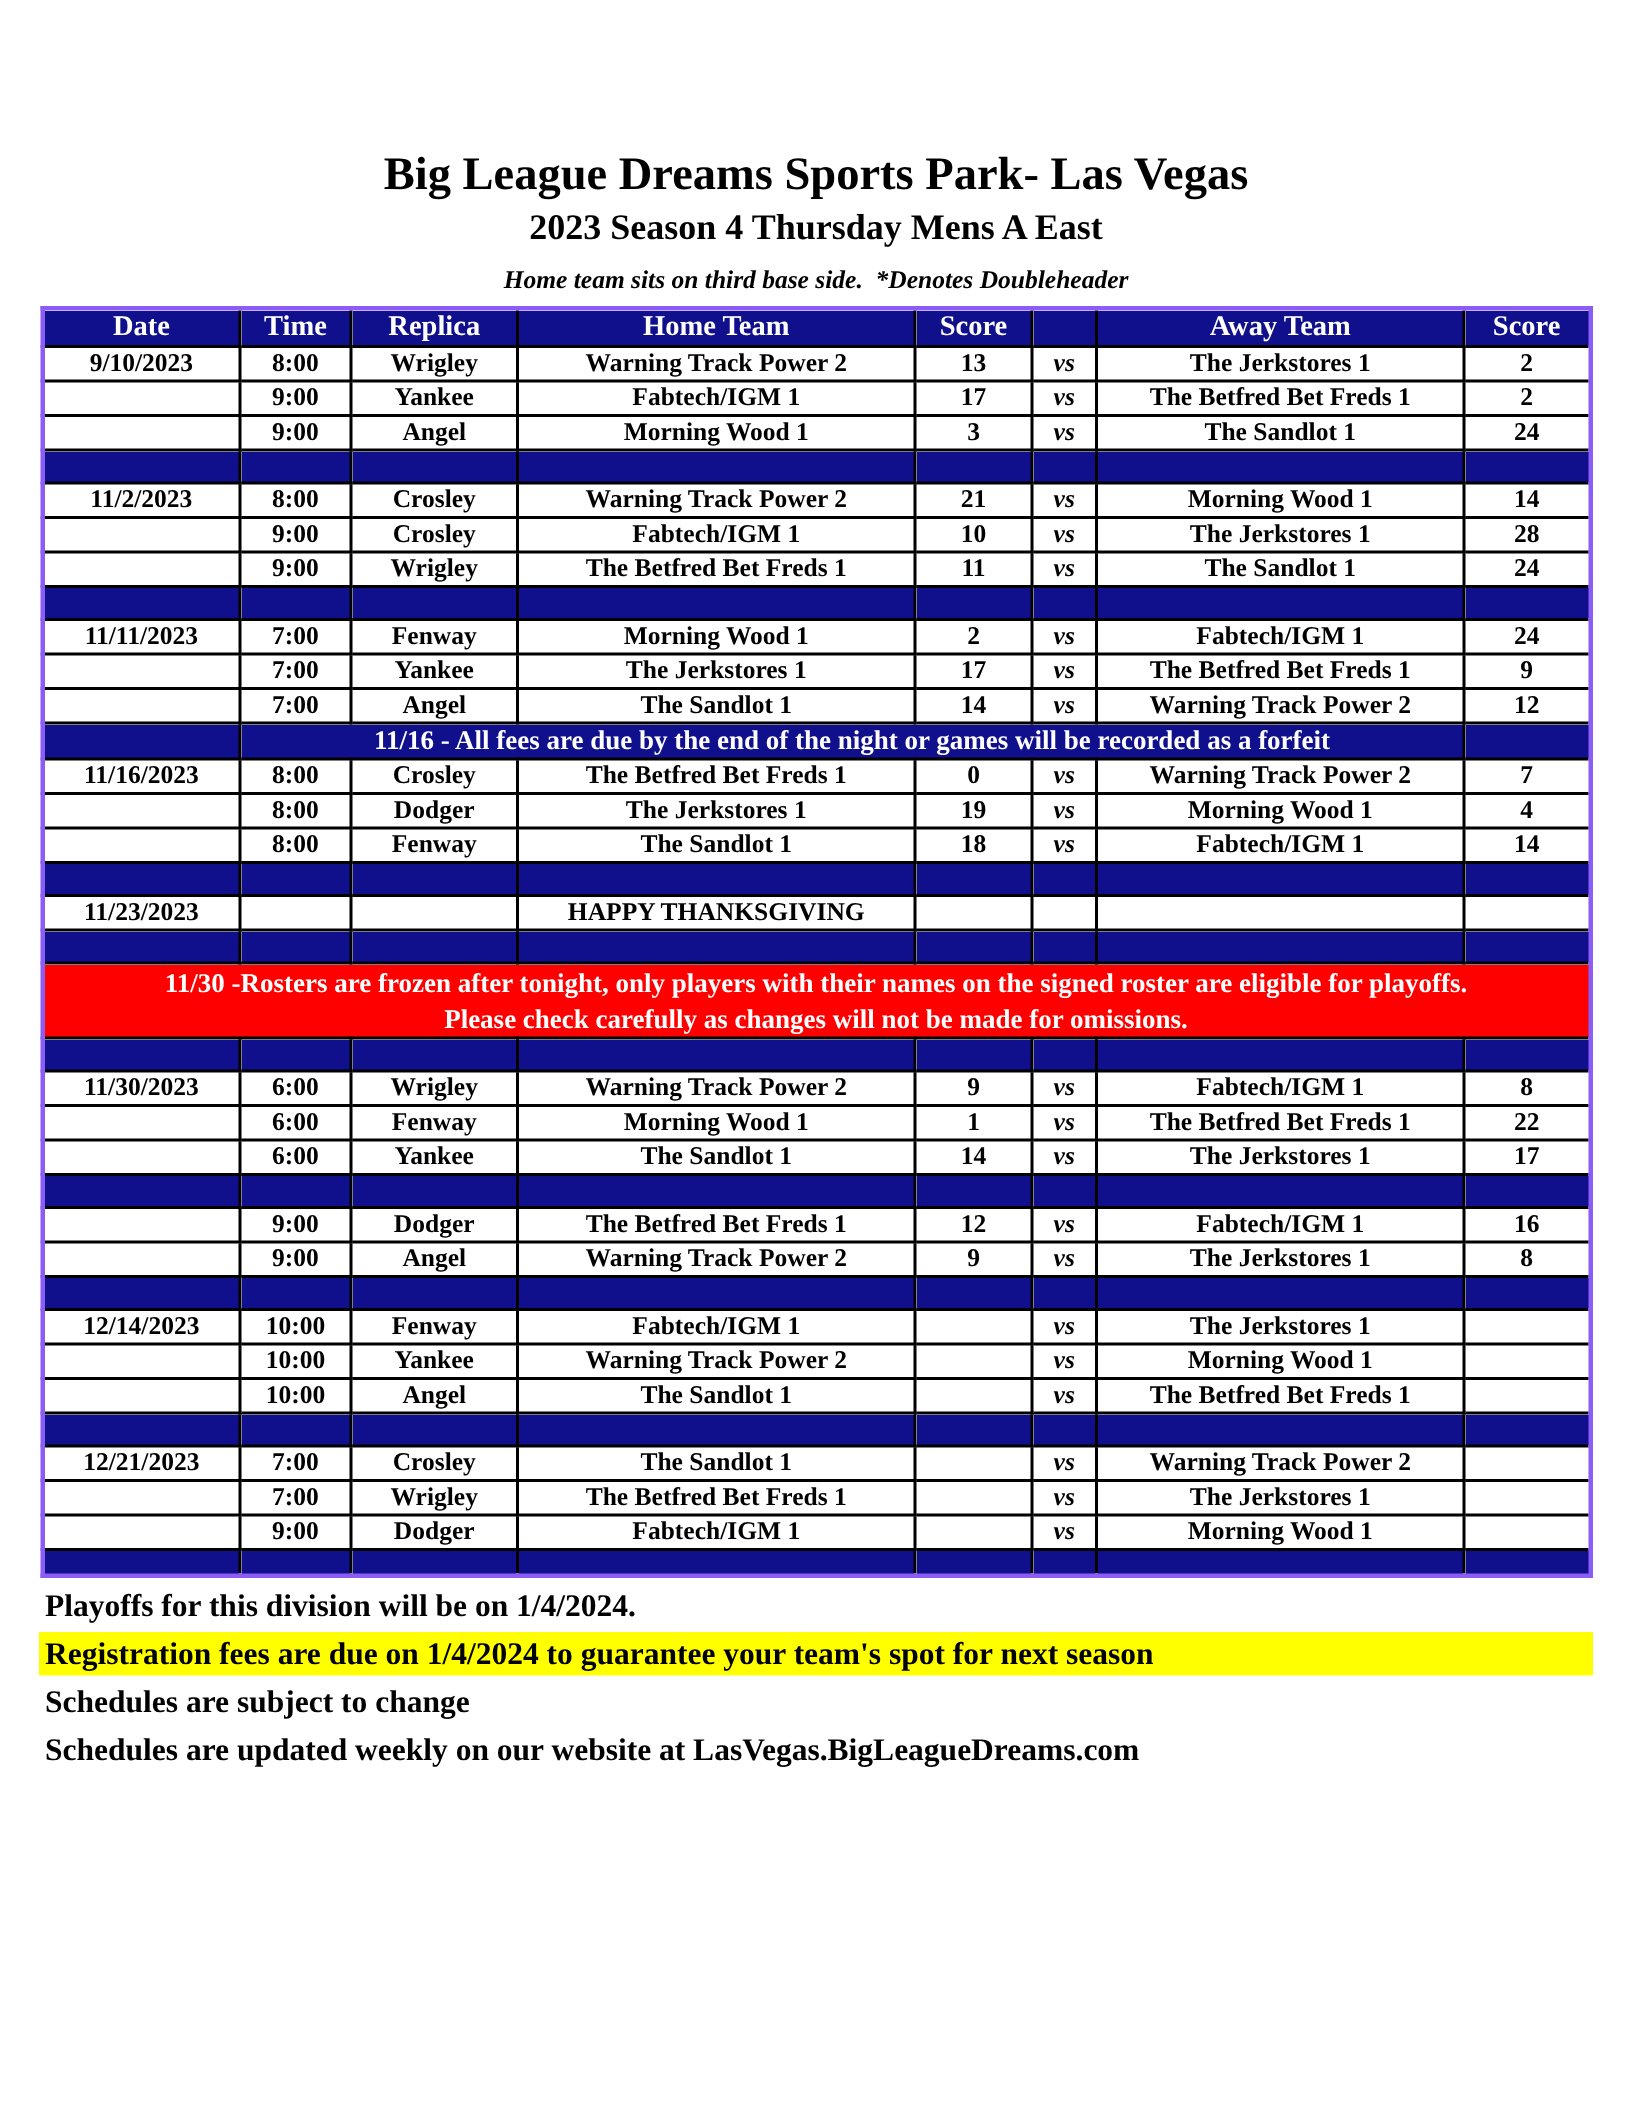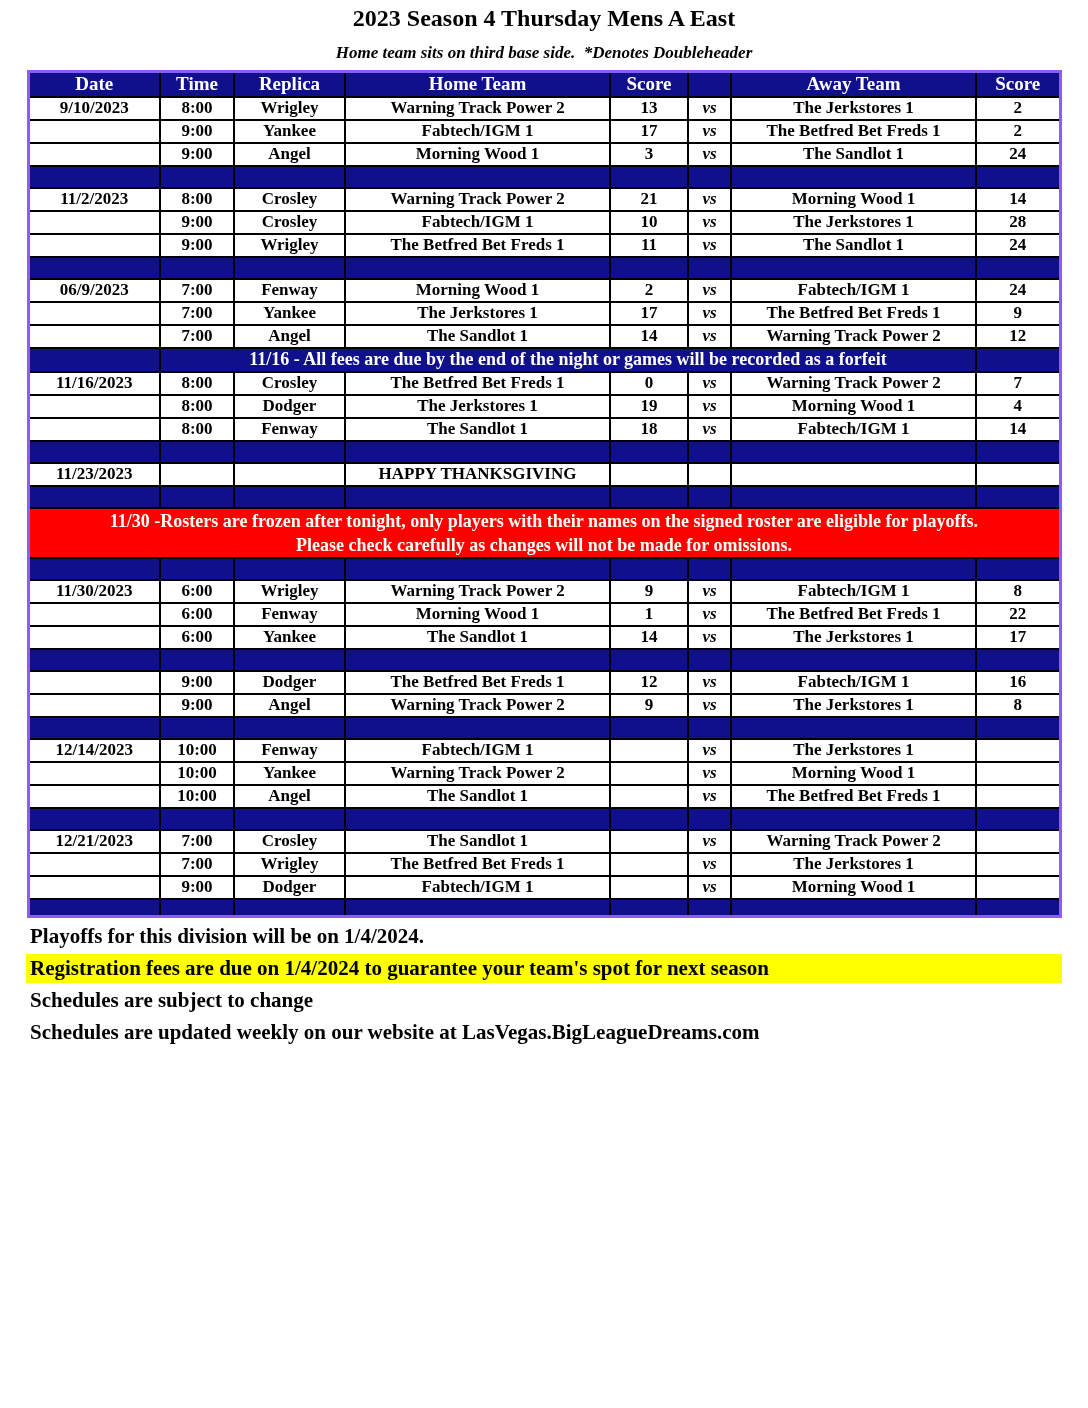--- a/index.html
+++ b/index.html
@@ -72,20 +72,21 @@
     font-size:21px;font-weight:bold;text-align:left;
     padding:2px 4px;margin-top:3px;line-height:25px;
   }
   .f-line.hl-line{background:var(--yellow);}
 </style>
 </head>
 <body>
 
 <div class="page">
 
+  <div class="doc-title">Big League Dreams Sports Park- Las Vegas</div>
   <div class="doc-subtitle">2023 Season 4 Thursday Mens A East</div>
   <div class="doc-note">Home team sits on third base side.  *Denotes Doubleheader</div>
 
   <table class="schedule">
     <colgroup>
       <col class="c-date">
         <col class="c-time">
         <col class="c-replica">
         <col class="c-home">
       <col class="c-score1">
@@ -180,21 +181,21 @@
           <td></td>
           <td></td>
           <td></td>
           <td></td>
           <td></td>
           <td></td>
           <td></td>
           <td></td>
         </tr>
         <tr>
-          <td>06/9/2023</td>
+          <td>11/11/2023</td>
           <td>7:00</td>
           <td>Fenway</td>
           <td>Morning Wood 1</td>
           <td>2</td>
           <td class="vs-cell">vs</td>
           <td class="hl">Fabtech/IGM 1</td>
           <td class="hl">24</td>
         </tr>
         <tr>
           <td></td>

